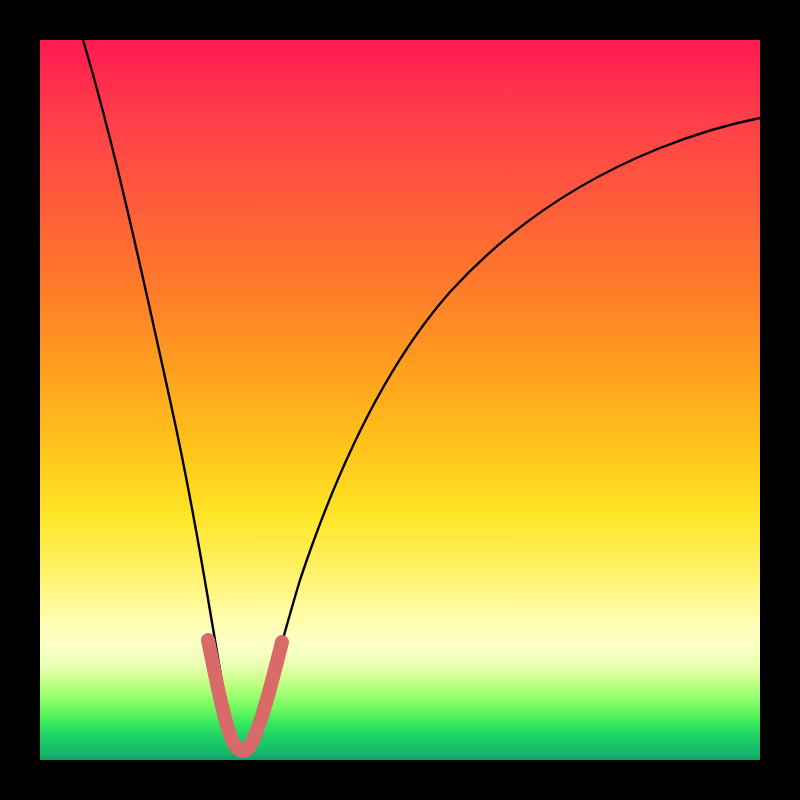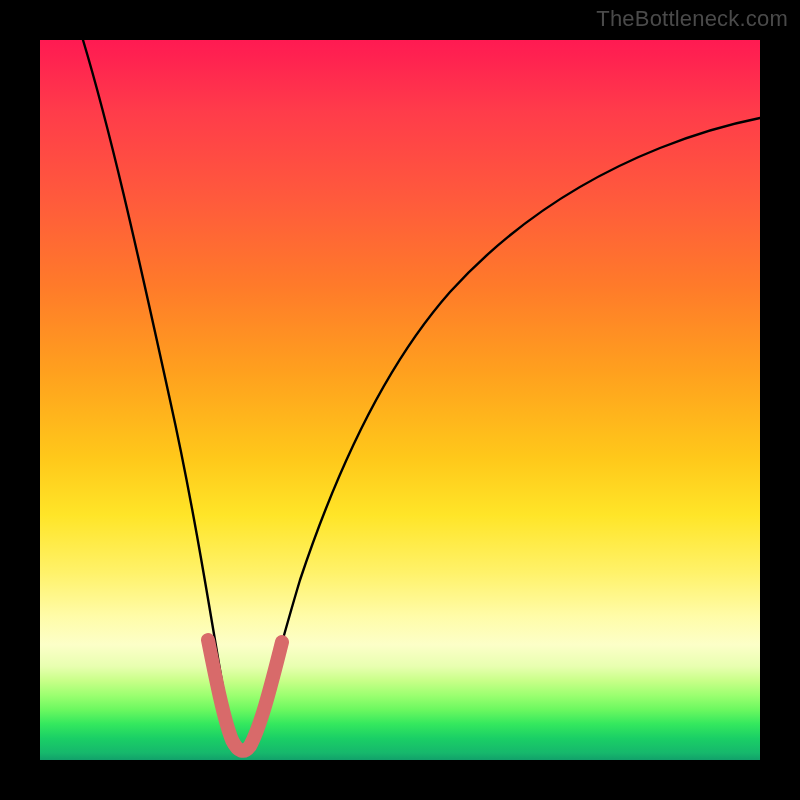--- a/index.html
+++ b/index.html
@@ -82,14 +82,13 @@
              C 300 420, 350 320, 410 252
              C 470 186, 540 140, 620 108
              C 660 92, 700 82, 720 78" fill="none" stroke="#000" stroke-width="2.4" stroke-linecap="round"></path>
 
     <path d="M 168 600
              C 176 640, 184 680, 192 700
              C 198 712, 204 714, 210 706
              C 220 688, 230 650, 242 602" fill="none" stroke="#d86a6a" stroke-width="14" stroke-linecap="round" stroke-linejoin="round"></path>
   </svg>
 
-  <div class="watermark">TheBottleneck.com</div>
 </div>
 
 </body></html>

